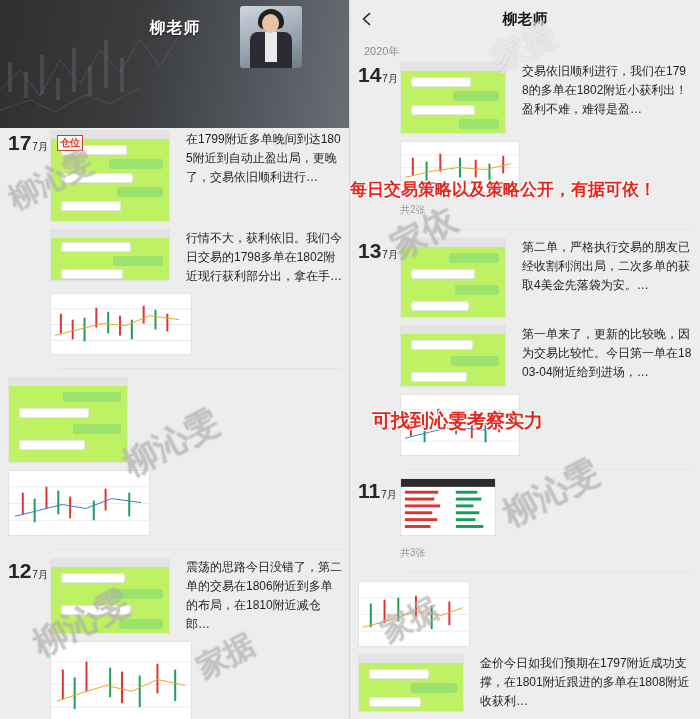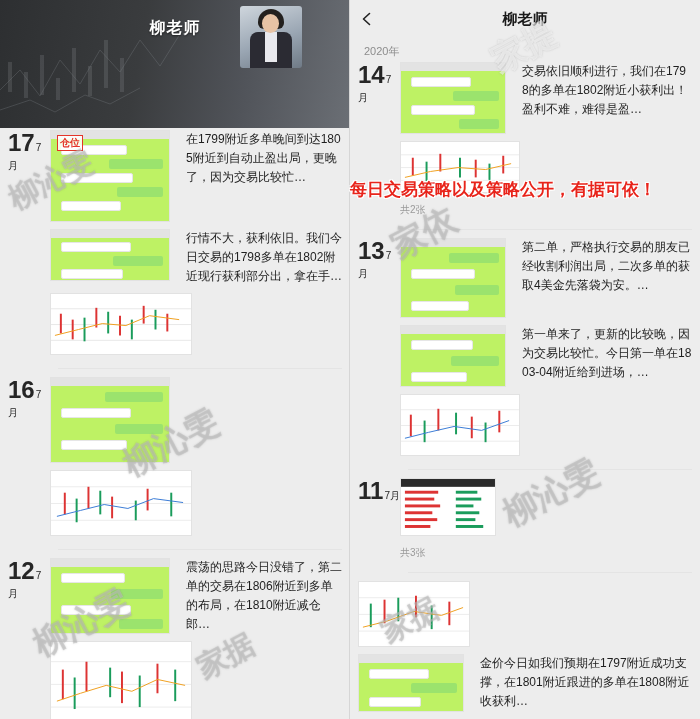--- a/index.html
+++ b/index.html
@@ -103,21 +103,21 @@
   .entry {
     position: relative;
     display: flex;
     padding: 0 8px 0 8px;
   }
   .datecol {
     width: 42px; flex: none;
     padding-top: 2px;
     color: #262626;
   }
-  .dnum { font-size: 24px; font-weight: bold; line-height: 22px; }
+  .dnum { font-size: 21px; font-weight: bold; line-height: 22px; }
   .dmon { font-size: 10px; font-weight: normal; margin-left: 1px; }
   .content { flex: 1; min-width: 0; }
 
   .row { display: flex; gap: 16px; margin-bottom: 7px; }
   .thumb {
     flex: none;
     background: #fafafa;
     border: 1px solid #e2e2e2;
     position: relative;
     overflow: hidden;
@@ -223,21 +223,21 @@
           <div class="row">
             <div class="thumb chatshot" style="width:120px;height:92px;">
               <div class="top"></div>
               <div class="bubL" style="top:14px;width:66px;"></div>
               <div class="bubR" style="top:28px;width:54px;"></div>
               <div class="bubL" style="top:42px;width:72px;"></div>
               <div class="bubR" style="top:56px;width:46px;"></div>
               <div class="bubL" style="top:70px;width:60px;"></div>
               <div class="redlabel" style="left:6px;top:4px;">仓位</div>
             </div>
-            <div class="txt">在1799附近多单晚间到达1805附近到自动止盈出局，更晚了，因为交易比较忙…</div>
+            <div class="txt">在1799附近多单晚间到达1805附近到自动止盈出局，更晚了，交易依旧顺利进行…</div>
           </div>
           <div class="row">
             <div class="thumb chatshot" style="width:120px;height:52px;">
               <div class="top"></div>
               <div class="bubL" style="top:12px;width:70px;"></div>
               <div class="bubR" style="top:26px;width:50px;"></div>
               <div class="bubL" style="top:39px;width:62px;"></div>
             </div>
             <div class="txt">行情不大，获利依旧。我们今日交易的1798多单在1802附近现行获利部分出，拿在手…</div>
           </div>
@@ -267,23 +267,20 @@
                 <polyline points="4,42 28,36 52,30 76,32 100,22 130,26" fill="none" stroke="#f0a020" stroke-width="1"></polyline>
               </svg>
             </div>
           </div>
         </div>
       </div>
 
       <div class="divider"></div>
 
       <div class="entry">
-        <div class="datecol">
-          <span class="dnum">16</span><span class="dmon">7月</span>
-        </div>
         <div class="content">
           <div class="row">
             <div class="thumb chatshot" style="width:120px;height:86px;">
               <div class="top"></div>
               <div class="bubR" style="top:14px;width:58px;"></div>
               <div class="bubL" style="top:30px;width:70px;"></div>
               <div class="bubR" style="top:46px;width:48px;"></div>
               <div class="bubL" style="top:62px;width:66px;"></div>
             </div>
           </div>
@@ -556,14 +553,15 @@
 
     </div>
 
     <div class="wm" style="left:140px; top:24px; font-size:34px;">家提</div>
     <div class="wm d" style="left:40px; top:210px; font-size:34px;">家依</div>
     <div class="wm d" style="left:150px; top:470px; font-size:34px;">柳沁雯</div>
     <div class="wm d" style="left:30px; top:600px; font-size:30px;">家据</div>
   </div>
 
   <div class="overlay-red" id="slogan-main" style="left:350px;">每日交易策略以及策略公开，有据可依！</div>
+  <div class="overlay-red" id="slogan-sub" style="left:372px;">可找到沁雯考察实力</div>
 
 </div>
 
 </body></html>

